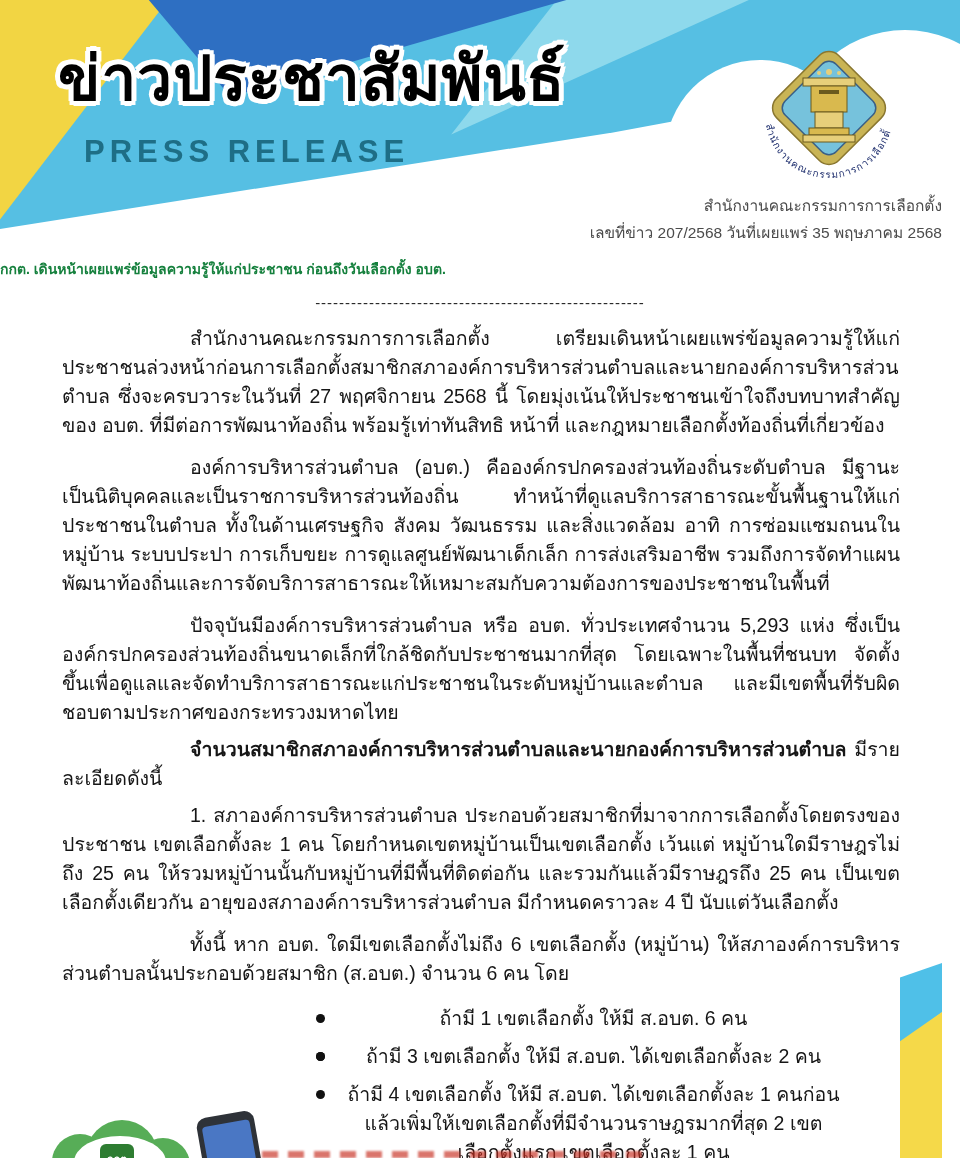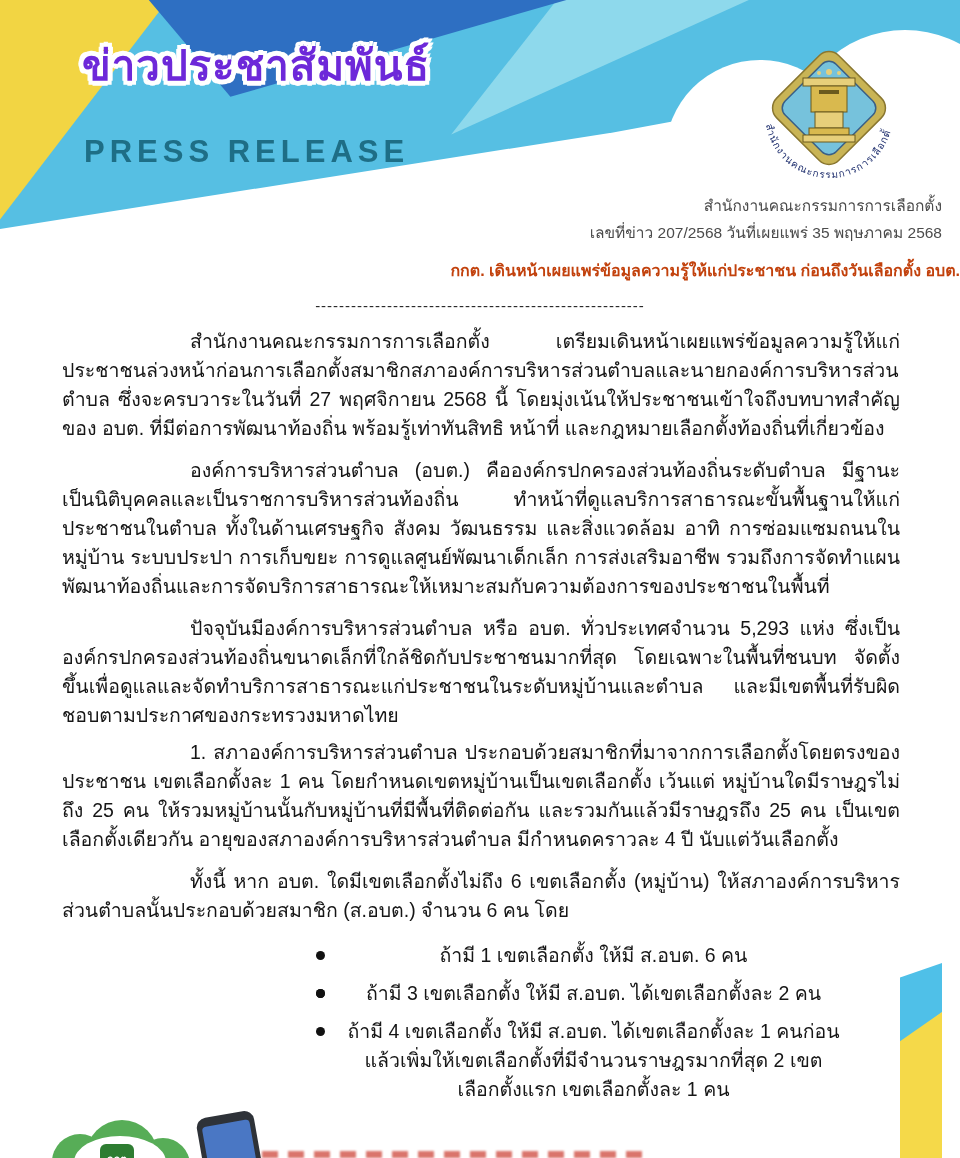--- a/index.html
+++ b/index.html
@@ -14,39 +14,39 @@
   .tri-yellow{background:#f2d543;clip-path:polygon(0 0,17.5% 0,0 93%);}
   .tri-darkblue{background:#2e6fc2;clip-path:polygon(15.5% 0,59% 0,24% 41%);}
 
   .cloud{position:absolute;right:-55px;top:30px;width:360px;height:250px;}
   .cloud .c{position:absolute;background:#ffffff;border-radius:50%;}
   .cloud .c1{left:10px;top:30px;width:190px;height:190px;}
   .cloud .c2{left:135px;top:0px;width:230px;height:230px;}
   .cloud .c3{left:0px;top:120px;width:380px;height:200px;}
 
   .title-th{
-    position:absolute;left:82px;top:40px;
-    font-size:42px;font-weight:bold;color:#6d28d9;line-height:1.25;
+    position:absolute;left:58px;top:40px;
+    font-size:62px;font-weight:bold;color:#000000;line-height:1.25;
     letter-spacing:1px;
     text-shadow:-4px -4px 0 #fff,4px -4px 0 #fff,-4px 4px 0 #fff,4px 4px 0 #fff,
                  -5px 0 0 #fff,5px 0 0 #fff,0 -5px 0 #fff,0 5px 0 #fff;
   }
   .title-en{
     position:absolute;left:84px;top:134px;
     font-size:31px;font-weight:bold;color:#1e6e86;letter-spacing:5px;
   }
 
   .emblem{position:absolute;right:55px;top:44px;width:152px;height:158px;}
 
   .meta{position:absolute;right:18px;top:192px;text-align:right;color:#4b4b4b;
         font-size:15.5px;line-height:27px;}
 
   
   #article{position:absolute;left:0;top:242px;width:960px;color:#161616;}
-  .headline{width:100%;text-align:right;font-size:16px;font-weight:bold;color:#c2410c;margin:16px 0 0 0;}
+  .headline{width:100%;text-align:left;font-size:14px;font-weight:bold;color:#15803d;margin:16px 0 0 0;}
   .sepline{width:100%;text-align:center;font-size:15px;color:#2a2a2a;letter-spacing:1px;margin-top:14px;}
 
   .body-text{padding:0 60px 0 62px;font-size:19.5px;line-height:29px;text-align:justify;}
   .body-text p{margin:13px 0 0 0;text-indent:128px;}
   .body-text p.tight{margin-top:8px;}
   .lead-bold{font-weight:bold;}
 
   ul.kv{list-style:none;margin:16px 0 0 0;padding:0;}
   ul.kv li{position:relative;margin:0 60px 9px 285px;text-indent:0;text-align:center;}
   ul.kv li .dot{position:absolute;left:-31px;top:10px;width:9px;height:9px;border-radius:50%;background:#111;}
@@ -134,20 +134,21 @@
 
   <div id="article">
     <div class="headline">กกต. เดินหน้าเผยแพร่ข้อมูลความรู้ให้แก่ประชาชน ก่อนถึงวันเลือกตั้ง อบต.</div>
     <div class="sepline">-------------------------------------------------------</div>
 
     <div class="body-text">
       <p>สำนักงานคณะกรรมการการเลือกตั้ง เตรียมเดินหน้าเผยแพร่ข้อมูลความรู้ให้แก่ประชาชนล่วงหน้าก่อนการเลือกตั้งสมาชิกสภาองค์การบริหารส่วนตำบลและนายกองค์การบริหารส่วนตำบล ซึ่งจะครบวาระในวันที่ 27 พฤศจิกายน 2568 นี้ โดยมุ่งเน้นให้ประชาชนเข้าใจถึงบทบาทสำคัญของ อบต. ที่มีต่อการพัฒนาท้องถิ่น พร้อมรู้เท่าทันสิทธิ หน้าที่ และกฎหมายเลือกตั้งท้องถิ่นที่เกี่ยวข้อง</p>
       <p>องค์การบริหารส่วนตำบล (อบต.) คือองค์กรปกครองส่วนท้องถิ่นระดับตำบล มีฐานะเป็นนิติบุคคลและเป็นราชการบริหารส่วนท้องถิ่น ทำหน้าที่ดูแลบริการสาธารณะขั้นพื้นฐานให้แก่ประชาชนในตำบล ทั้งในด้านเศรษฐกิจ สังคม วัฒนธรรม และสิ่งแวดล้อม อาทิ การซ่อมแซมถนนในหมู่บ้าน ระบบประปา การเก็บขยะ การดูแลศูนย์พัฒนาเด็กเล็ก การส่งเสริมอาชีพ รวมถึงการจัดทำแผนพัฒนาท้องถิ่นและการจัดบริการสาธารณะให้เหมาะสมกับความต้องการของประชาชนในพื้นที่</p>
       <p>ปัจจุบันมีองค์การบริหารส่วนตำบล หรือ อบต. ทั่วประเทศจำนวน 5,293 แห่ง ซึ่งเป็นองค์กรปกครองส่วนท้องถิ่นขนาดเล็กที่ใกล้ชิดกับประชาชนมากที่สุด โดยเฉพาะในพื้นที่ชนบท จัดตั้งขึ้นเพื่อดูแลและจัดทำบริการสาธารณะแก่ประชาชนในระดับหมู่บ้านและตำบล และมีเขตพื้นที่รับผิดชอบตามประกาศของกระทรวงมหาดไทย</p>
 
+      <p class="tight"><span class="lead-bold">จำนวนสมาชิกสภาองค์การบริหารส่วนตำบลและนายกองค์การบริหารส่วนตำบล</span><span> มีรายละเอียดดังนี้</span></p>
 
       <p class="tight">1. สภาองค์การบริหารส่วนตำบล ประกอบด้วยสมาชิกที่มาจากการเลือกตั้งโดยตรงของประชาชน เขตเลือกตั้งละ 1 คน โดยกำหนดเขตหมู่บ้านเป็นเขตเลือกตั้ง เว้นแต่ หมู่บ้านใดมีราษฎรไม่ถึง 25 คน ให้รวมหมู่บ้านนั้นกับหมู่บ้านที่มีพื้นที่ติดต่อกัน และรวมกันแล้วมีราษฎรถึง 25 คน เป็นเขตเลือกตั้งเดียวกัน อายุของสภาองค์การบริหารส่วนตำบล มีกำหนดคราวละ 4 ปี นับแต่วันเลือกตั้ง</p>
       <p>ทั้งนี้ หาก อบต. ใดมีเขตเลือกตั้งไม่ถึง 6 เขตเลือกตั้ง (หมู่บ้าน) ให้สภาองค์การบริหารส่วนตำบลนั้นประกอบด้วยสมาชิก (ส.อบต.) จำนวน 6 คน โดย</p>
 
       <ul class="kv">
         <li><span class="dot"></span><span>ถ้ามี 1 เขตเลือกตั้ง ให้มี ส.อบต. 6 คน</span></li>
         <li><span class="dot"></span></li>
         <li><span class="dot"></span><span>ถ้ามี 3 เขตเลือกตั้ง ให้มี ส.อบต. ได้เขตเลือกตั้งละ 2 คน</span></li>
         <li><span class="dot"></span><span>ถ้ามี 4 เขตเลือกตั้ง ให้มี ส.อบต. ได้เขตเลือกตั้งละ 1 คนก่อน แล้วเพิ่มให้เขตเลือกตั้งที่มีจำนวนราษฎรมากที่สุด 2 เขตเลือกตั้งแรก เขตเลือกตั้งละ 1 คน</span></li>
 

